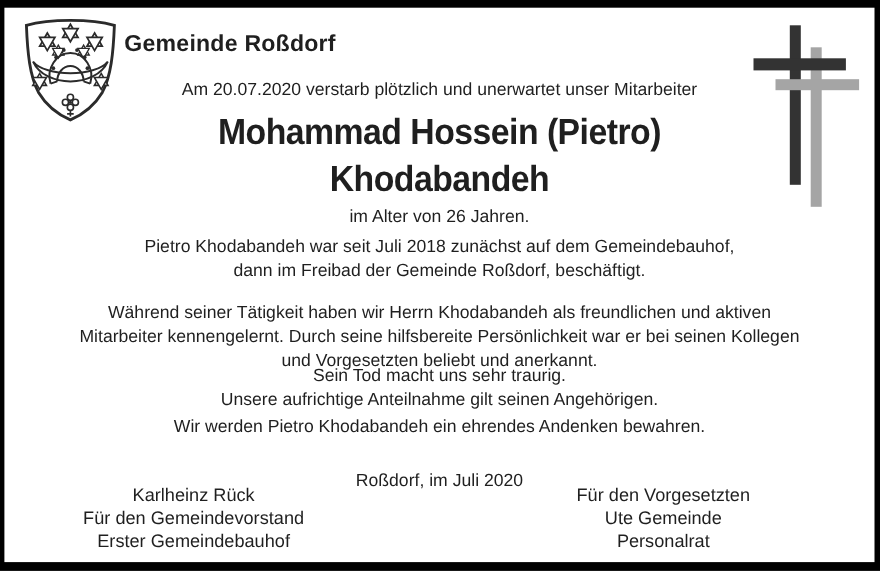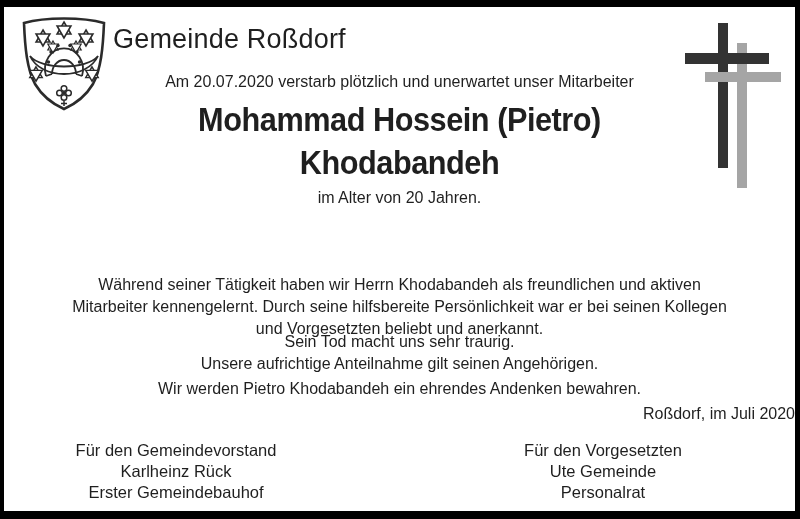--- a/index.html
+++ b/index.html
@@ -20,22 +20,22 @@
     position:absolute;left:0;right:0;
     text-align:center;
     font-size:16px;
     line-height:22px;
     color:#1f1f1f;
     white-space:pre-line;
   }
   .municipality{
     position:absolute;
     left:109px;top:20px;
-    font-size:27px;line-height:25px;
-    font-weight:normal;
+    font-size:21px;line-height:25px;
+    font-weight:bold;
     letter-spacing:0.2px;
   }
   .title-block{
     position:absolute;left:0;right:0;top:91px;
     text-align:center;
     font-size:33px;line-height:43px;
     font-weight:bold;
     letter-spacing:-0.5px;
     transform:scaleX(0.93);
     transform-origin:center top;
@@ -104,37 +104,39 @@
     <div class="cross-bar cross-light" style="left:701px;top:65px;width:76px;height:10px;"></div>
   </div>
 
   <div class="block" style="top:64px;">Am 20.07.2020 verstarb plötzlich und unerwartet unser Mitarbeiter</div>
 
   <div class="title-block">
     <div>Mohammad Hossein (Pietro)</div>
     <div>Khodabandeh</div>
   </div>
 
-  <div class="block" style="top:180px;">im Alter von 20 Jahren.</div>
+  <div class="block" style="top:180px;">im Alter von 26 Jahren.</div>
 
+  <div class="block" style="top:207px;">Pietro Khodabandeh war seit Juli 2018 zunächst auf dem Gemeindebauhof,
+dann im Freibad der Gemeinde Roßdorf, beschäftigt.</div>
 
   <div class="block" style="top:267px;text-align:center;">Während seiner Tätigkeit haben wir Herrn Khodabandeh als freundlichen und aktiven
 Mitarbeiter kennengelernt. Durch seine hilfsbereite Persönlichkeit war er bei seinen Kollegen
 und Vorgesetzten beliebt und anerkannt.</div>
 
   <div class="block" style="top:324px;">Sein Tod macht uns sehr traurig.
 Unsere aufrichtige Anteilnahme gilt seinen Angehörigen.</div>
 
   <div class="block" style="top:371px;">Wir werden Pietro Khodabandeh ein ehrendes Andenken bewahren.</div>
 
-  <div class="block" style="top:396px;text-align:right;">Roßdorf, im Juli 2020</div>
+  <div class="block" style="top:420px;">Roßdorf, im Juli 2020</div>
 
   <div class="sig sig-left">
+    <div>Karlheinz Rück</div>
     <div>Für den Gemeindevorstand</div>
-    <div>Karlheinz Rück</div>
     <div>Erster Gemeindebauhof</div>
   </div>
 
   <div class="sig sig-right">
     <div>Für den Vorgesetzten</div>
     <div>Ute Gemeinde</div>
     <div>Personalrat</div>
   </div>
 
 </div>

